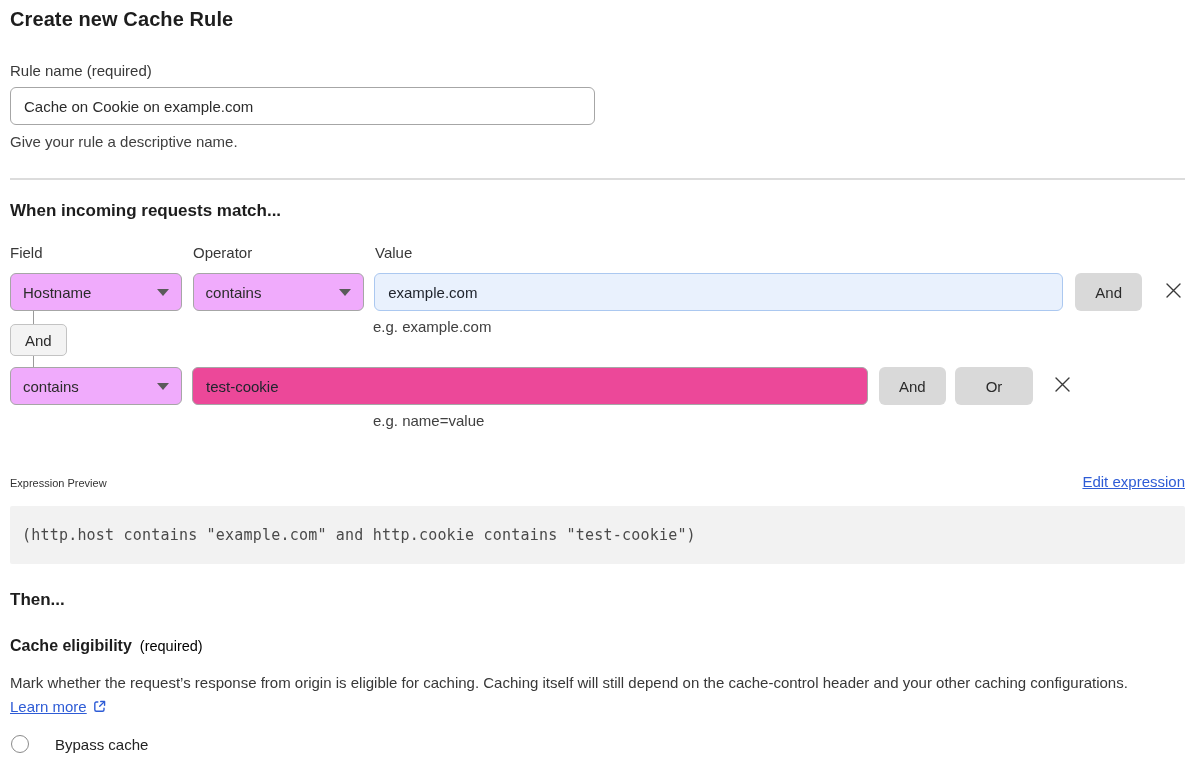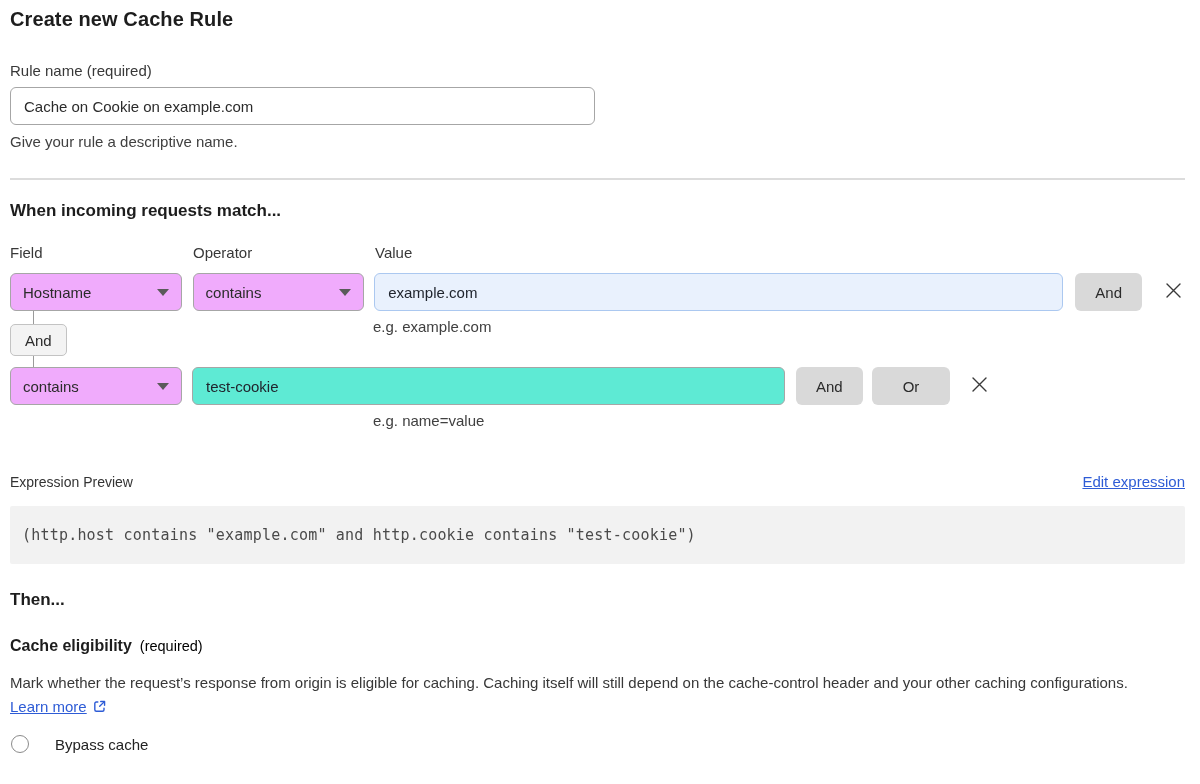--- a/index.html
+++ b/index.html
@@ -42,21 +42,21 @@
     margin-left: 8px;
   }
   .w-field { width: 172px; margin-right: 11px; }
   .w-op { width: 172px; margin-right: 10px; }
   .value-input {
     height: 38px; border-radius: 6px; padding: 0 13px;
     font-size: 15px; color: #20252e; outline: none;
     font-family: "Liberation Sans", sans-serif;
   }
   .value-input.focused { background: #e9f1fd; border: 1px solid #abc8f0; width: 691px; }
-  .value-input.plain { background: #5eead4; border: 1px solid #a6a6a6; width: 593px; }
+  .value-input.plain { background: #ec4899; border: 1px solid #a6a6a6; width: 676px; }
   .logic-btn {
     height: 38px; background: #d9d9d9; border: none; border-radius: 6px;
     font-size: 15px; color: #2b2b2b; font-family: "Liberation Sans", sans-serif;
     cursor: pointer; padding: 0 20px;
   }
   .remove-btn {
     background: none; border: none; cursor: pointer;
     height: 38px; display: flex; align-items: center; padding: 0 2px;
   }
   .row1 .logic-btn { margin-left: 12px; }
@@ -71,21 +71,21 @@
   }
   .connector-chip {
     position: absolute; left: 0; top: 13px; height: 32px;
     background: #f3f3f3; border: 1px solid #c3c3c3; border-radius: 5px;
     font-size: 15px; color: #2b2b2b; padding: 0 14px;
     font-family: "Liberation Sans", sans-serif; cursor: pointer;
   }
   .value-hint { font-size: 15px; color: #404040; position: absolute; left: 363px; top: 7px; }
   .value-hint2 { font-size: 15px; color: #404040; margin-left: 363px; margin-top: 7px; }
   .expr-header { display: flex; justify-content: space-between; align-items: baseline; margin-top: 44px; }
-  .expr-label { font-size: 14px; color: #333; }
+  .expr-label { font-size: 11px; color: #333; }
   .link { color: #2e5cd6; font-size: 15px; text-decoration: underline; cursor: pointer; }
   .expr-box {
     margin-top: 16px; background: #f2f2f2; border-radius: 2px;
     height: 58px; display: flex; align-items: center; padding: 0 12px;
   }
   .expr-code {
     font-family: "DejaVu Sans Mono", "Liberation Mono", monospace;
     font-size: 15px; color: #4a4a4a; letter-spacing: .2px;
   }
   .then-heading { margin-top: 26px; }

